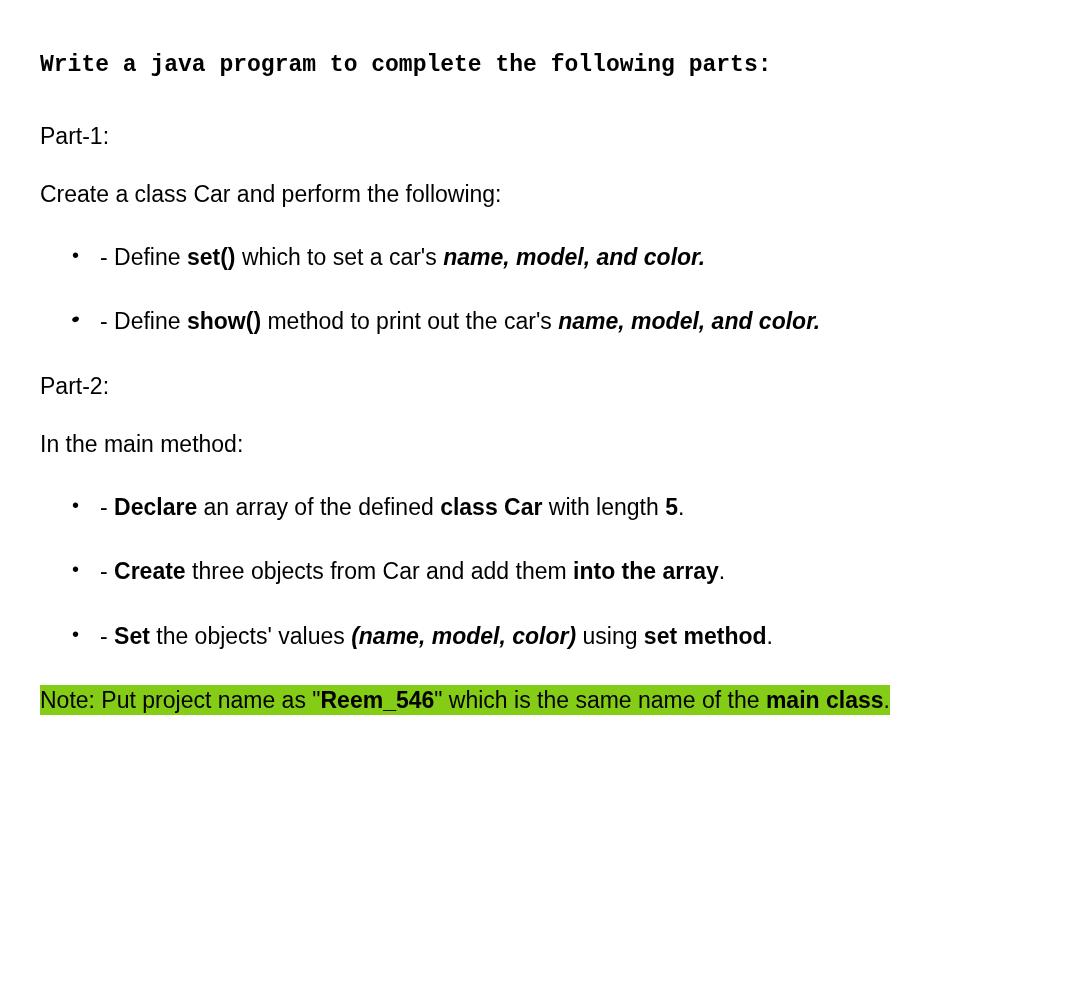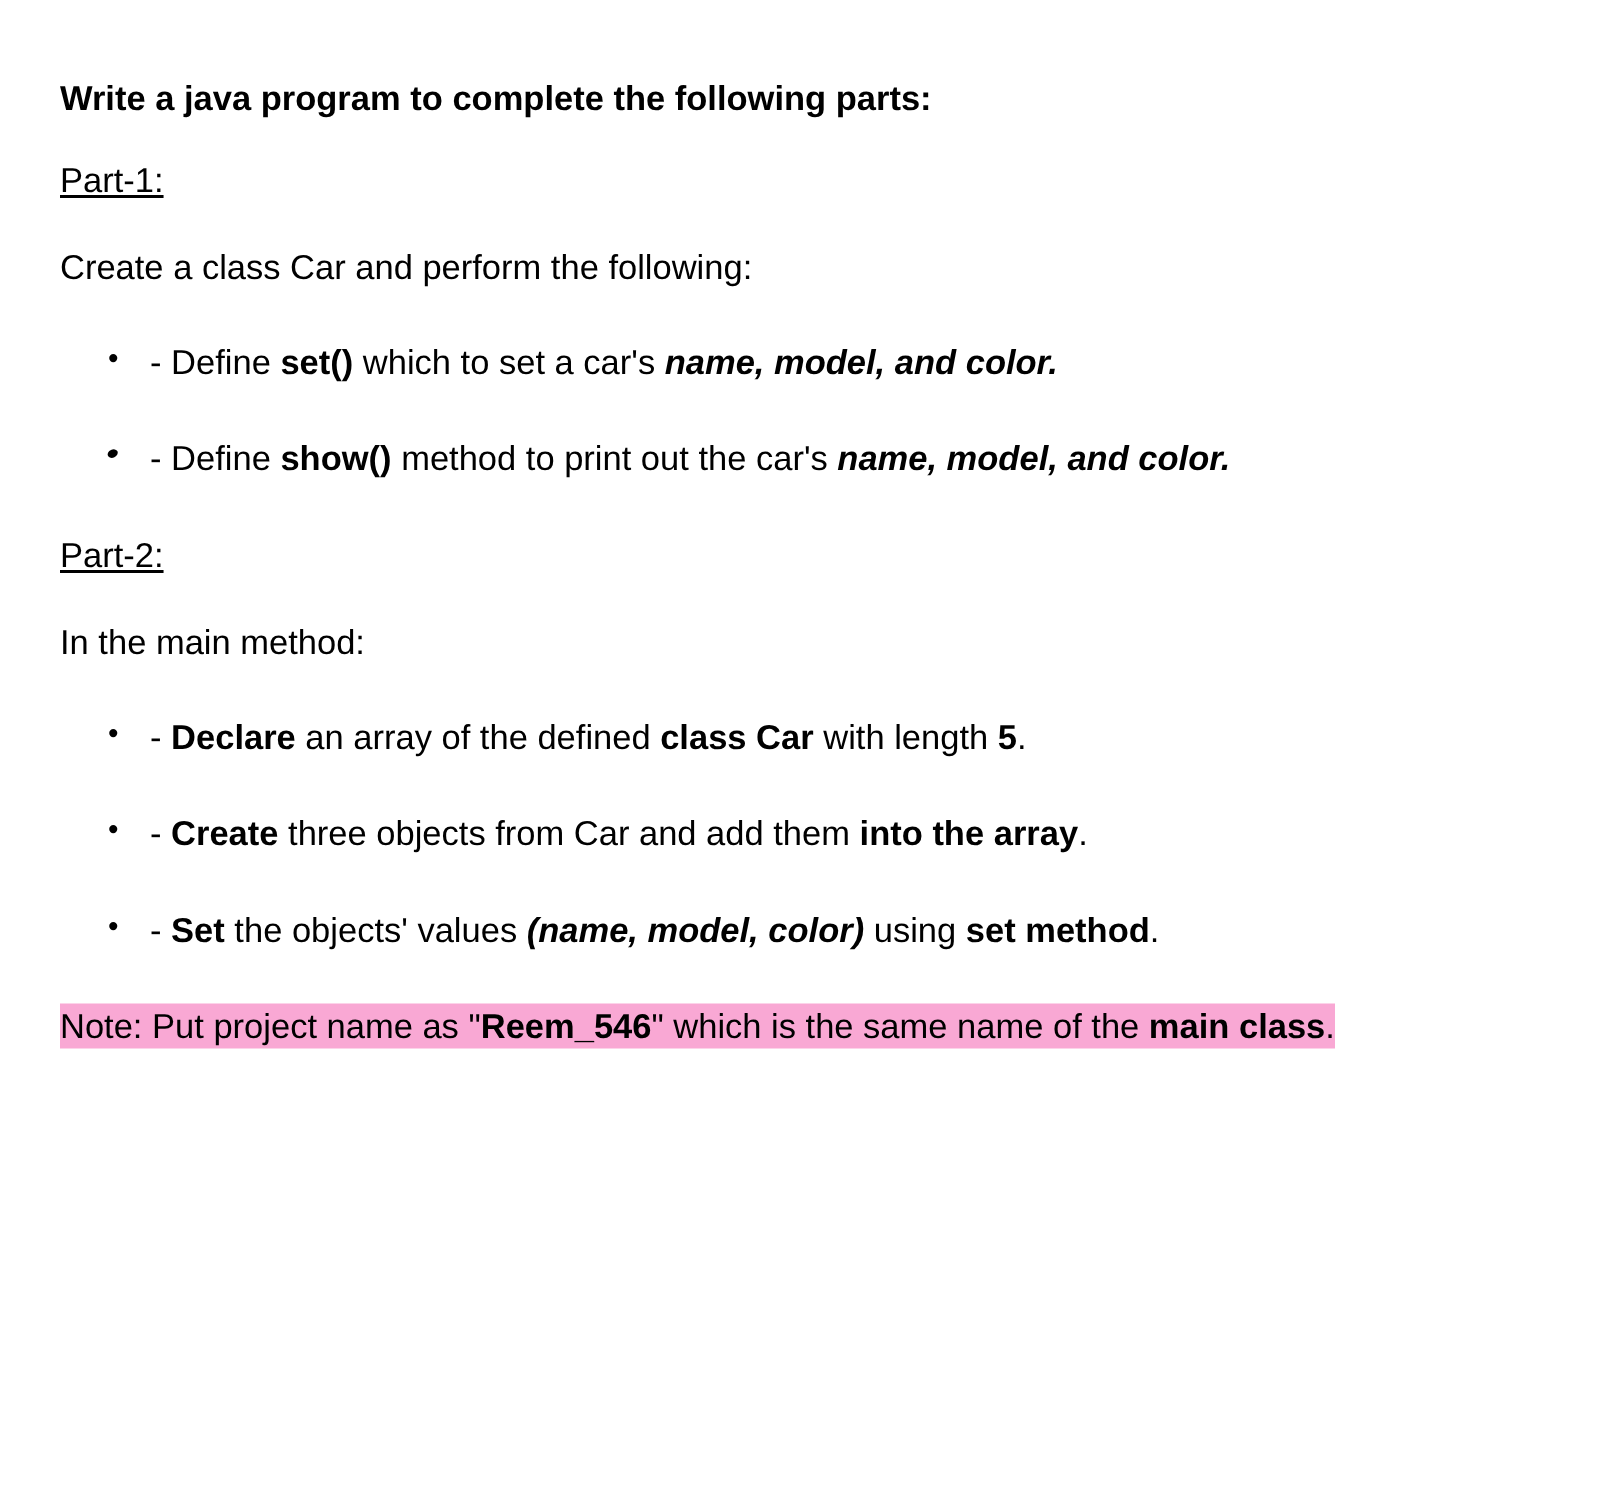--- a/index.html
+++ b/index.html
@@ -12,24 +12,24 @@
       height: 992px;
       background: #ffffff;
       font-family: Arial, Helvetica, sans-serif;
       color: #000000;
       padding: 48px 40px;
       font-size: 23px;
       line-height: 1.5;
     }
     .title {
       font-weight: bold;
-      margin-bottom: 20px;
+      margin-bottom: 36px;
+      font-family: Liberation Mono, monospace;
     }
     .part-header {
-      text-decoration: underline;
       margin-bottom: 24px;
       margin-top: 8px;
     }
     .intro {
       margin-bottom: 28px;
     }
     ul {
       list-style: none;
       padding-left: 60px;
       margin-bottom: 24px;
@@ -52,21 +52,21 @@
     .bold {
       font-weight: bold;
     }
     .ital {
     }
     .bold-ital {
       font-weight: bold;
       font-style: italic;
     }
     .highlight {
-      background-color: #f9a8d4;
+      background-color: #84cc16;
       display: inline;
       padding: 2px 0;
     }
     .note-line {
       margin-top: 4px;
     }
   </style>
 </head>
 <body>
 

